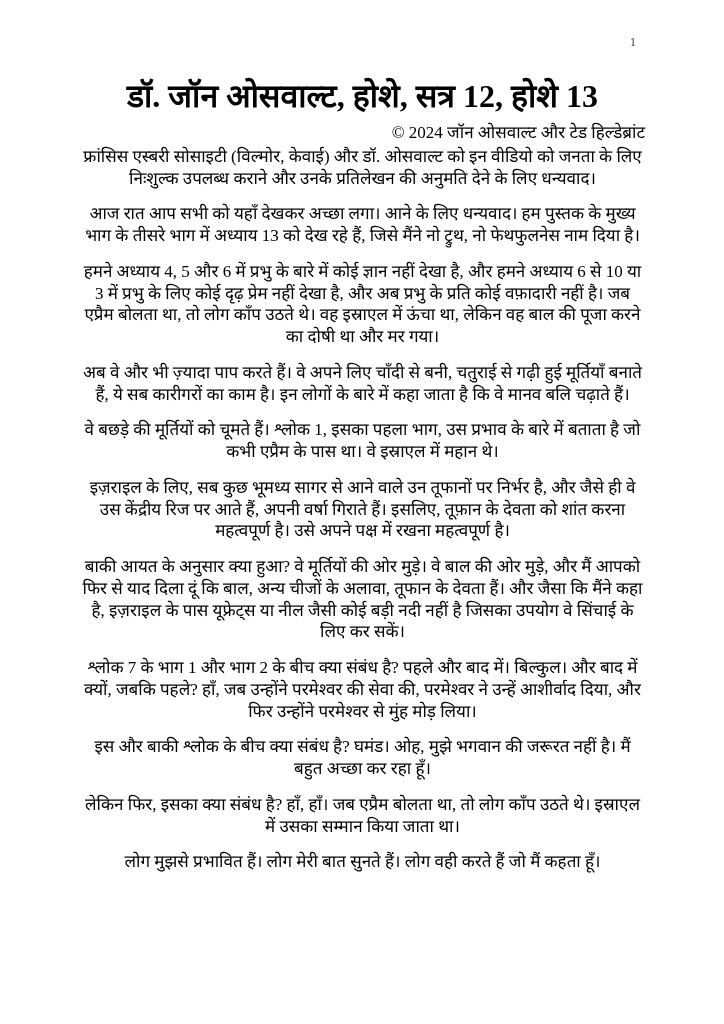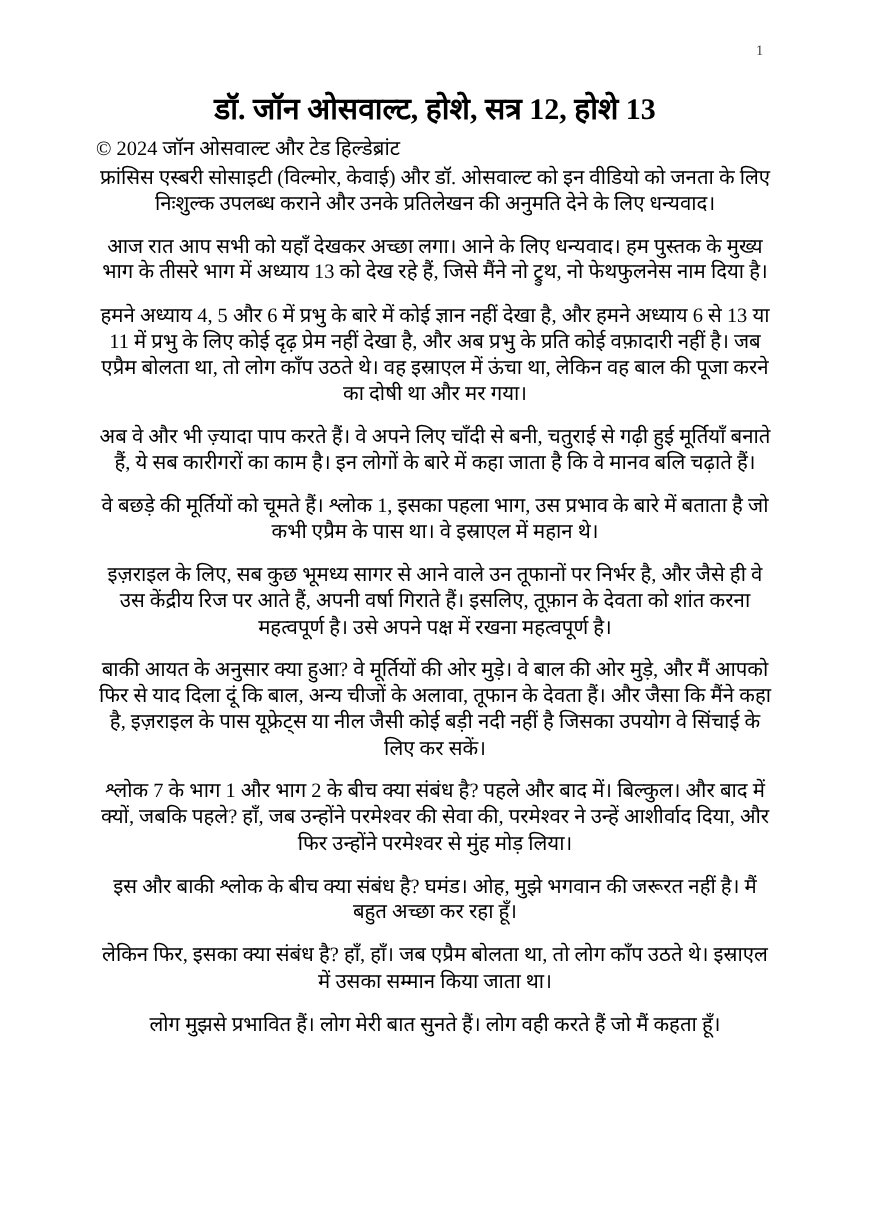--- a/index.html
+++ b/index.html
@@ -25,30 +25,30 @@
   .page-number {
     position: absolute;
     top: 36px;
     right: 88px;
     font-size: 12px;
     line-height: 1;
     color: #3a3a3a;
   }
   .title {
     margin: 40px 0 6px 0;
-    font-size: 25px;
+    font-size: 32px;
     line-height: 1.25;
     font-weight: 700;
     text-align: center;
   }
   .copyright {
     margin: 0 0 2px 0;
     font-size: 17px;
     line-height: 1.28;
-    text-align: left;
+    text-align: right;
   }
   .acknowledgement {
     margin: 0 0 14px 0;
     font-size: 17px;
     line-height: 1.28;
     text-align: center;
   }
   .body-paragraph {
     margin: 0 0 14px 0;
     font-size: 17px;
@@ -63,21 +63,21 @@
 
   <div class="page-number">1</div>
 
   <h1 class="title">डॉ. जॉन ओसवाल्ट, होशे, सत्र 12, होशे 13</h1>
 
   <div class="copyright">© 2024 जॉन ओसवाल्ट और टेड हिल्डेब्रांट</div>
 
   <div class="acknowledgement">फ्रांसिस एस्बरी सोसाइटी (विल्मोर, केवाई) और डॉ. ओसवाल्ट को इन वीडियो को जनता के लिए निःशुल्क उपलब्ध कराने और उनके प्रतिलेखन की अनुमति देने के लिए धन्यवाद।</div>
 
   <p class="body-paragraph">आज रात आप सभी को यहाँ देखकर अच्छा लगा। आने के लिए धन्यवाद। हम पुस्तक के मुख्य भाग के तीसरे भाग में अध्याय 13 को देख रहे हैं, जिसे मैंने नो ट्रुथ, नो फेथफुलनेस नाम दिया है।</p>
-  <p class="body-paragraph">हमने अध्याय 4, 5 और 6 में प्रभु के बारे में कोई ज्ञान नहीं देखा है, और हमने अध्याय 6 से 13 या 11 में प्रभु के लिए कोई दृढ़ प्रेम नहीं देखा है, और अब प्रभु के प्रति कोई वफ़ादारी नहीं है। जब एप्रैम बोलता था, तो लोग काँप उठते थे। वह इस्राएल में ऊंचा था, लेकिन वह बाल की पूजा करने का दोषी था और मर गया।</p>
+  <p class="body-paragraph">हमने अध्याय 4, 5 और 6 में प्रभु के बारे में कोई ज्ञान नहीं देखा है, और हमने अध्याय 6 से 10 या 3 में प्रभु के लिए कोई दृढ़ प्रेम नहीं देखा है, और अब प्रभु के प्रति कोई वफ़ादारी नहीं है। जब एप्रैम बोलता था, तो लोग काँप उठते थे। वह इस्राएल में ऊंचा था, लेकिन वह बाल की पूजा करने का दोषी था और मर गया।</p>
   <p class="body-paragraph">अब वे और भी ज़्यादा पाप करते हैं। वे अपने लिए चाँदी से बनी, चतुराई से गढ़ी हुई मूर्तियाँ बनाते हैं, ये सब कारीगरों का काम है। इन लोगों के बारे में कहा जाता है कि वे मानव बलि चढ़ाते हैं।</p>
   <p class="body-paragraph">वे बछड़े की मूर्तियों को चूमते हैं। श्लोक 1, इसका पहला भाग, उस प्रभाव के बारे में बताता है जो कभी एप्रैम के पास था। वे इस्राएल में महान थे।</p>
   <p class="body-paragraph">इज़राइल के लिए, सब कुछ भूमध्य सागर से आने वाले उन तूफानों पर निर्भर है, और जैसे ही वे उस केंद्रीय रिज पर आते हैं, अपनी वर्षा गिराते हैं। इसलिए, तूफ़ान के देवता को शांत करना महत्वपूर्ण है। उसे अपने पक्ष में रखना महत्वपूर्ण है।</p>
   <p class="body-paragraph">बाकी आयत के अनुसार क्या हुआ? वे मूर्तियों की ओर मुड़े। वे बाल की ओर मुड़े, और मैं आपको फिर से याद दिला दूं कि बाल, अन्य चीजों के अलावा, तूफान के देवता हैं। और जैसा कि मैंने कहा है, इज़राइल के पास यूफ्रेट्स या नील जैसी कोई बड़ी नदी नहीं है जिसका उपयोग वे सिंचाई के लिए कर सकें।</p>
   <p class="body-paragraph">श्लोक 7 के भाग 1 और भाग 2 के बीच क्या संबंध है? पहले और बाद में। बिल्कुल। और बाद में क्यों, जबकि पहले? हाँ, जब उन्होंने परमेश्वर की सेवा की, परमेश्वर ने उन्हें आशीर्वाद दिया, और फिर उन्होंने परमेश्वर से मुंह मोड़ लिया।</p>
   <p class="body-paragraph">इस और बाकी श्लोक के बीच क्या संबंध है? घमंड। ओह, मुझे भगवान की जरूरत नहीं है। मैं बहुत अच्छा कर रहा हूँ।</p>
   <p class="body-paragraph">लेकिन फिर, इसका क्या संबंध है? हाँ, हाँ। जब एप्रैम बोलता था, तो लोग काँप उठते थे। इस्राएल में उसका सम्मान किया जाता था।</p>
   <p class="body-paragraph">लोग मुझसे प्रभावित हैं। लोग मेरी बात सुनते हैं। लोग वही करते हैं जो मैं कहता हूँ।</p>
 
 </div>

